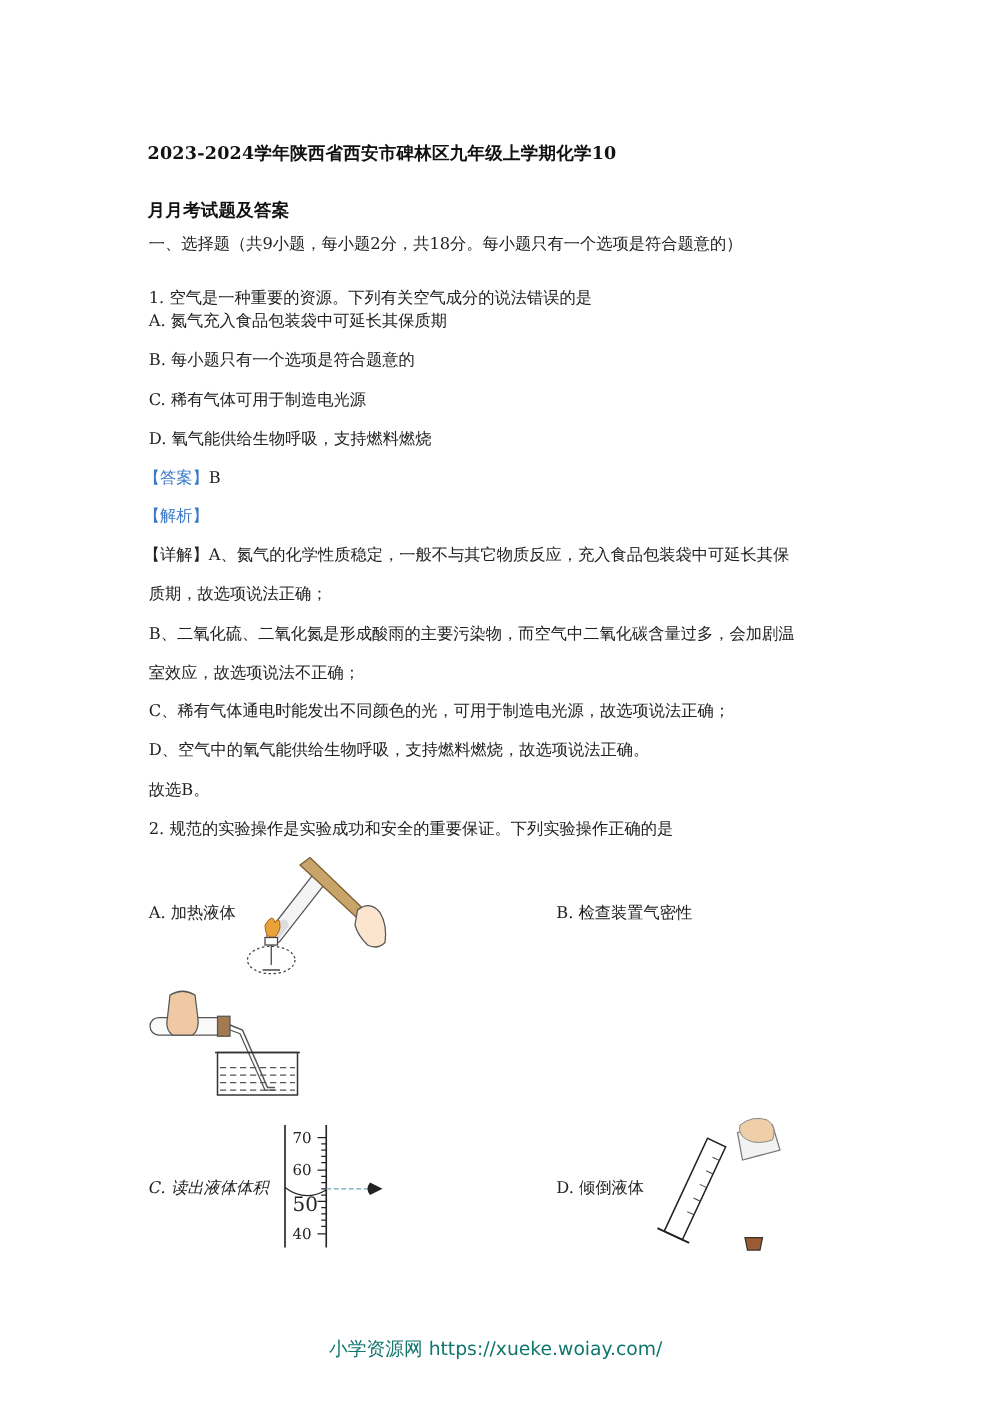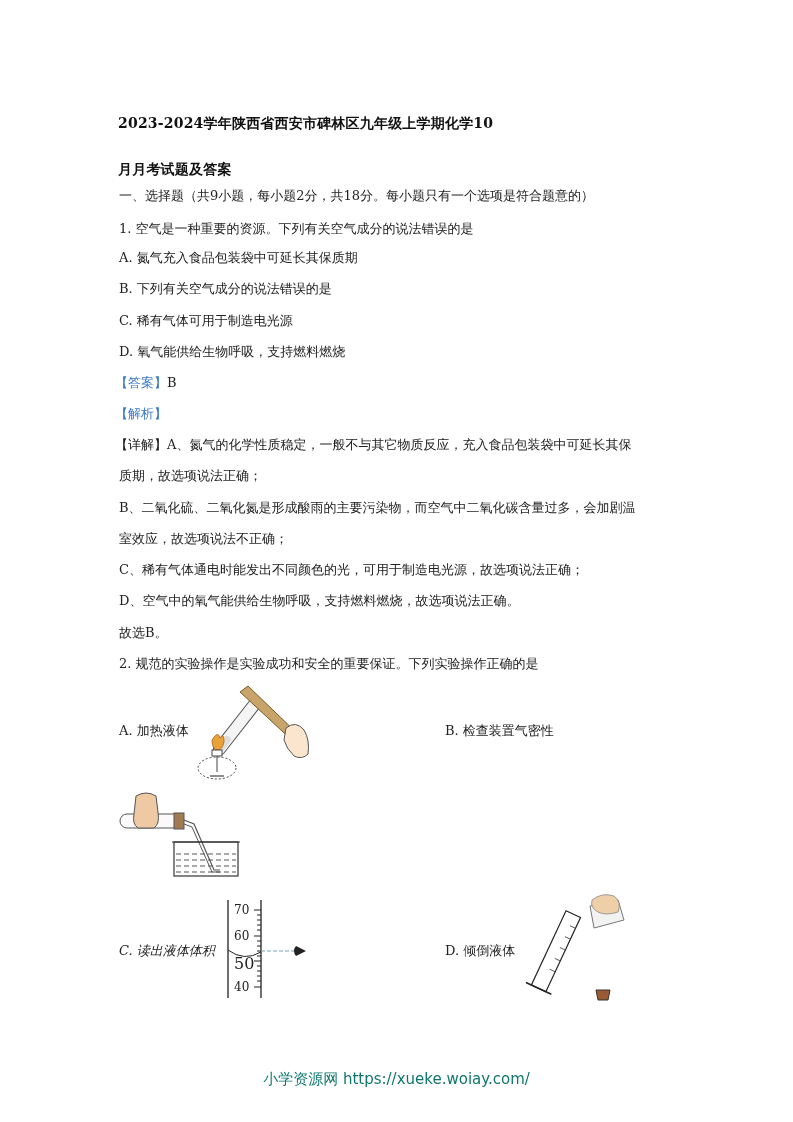--- a/index.html
+++ b/index.html
@@ -21,31 +21,31 @@
 
 <div class="page">
 
   <div class="title">
     <div>2023-2024学年陕西省西安市碑林区九年级上学期化学10</div>
     <div>月月考试题及答案</div>
   </div>
 
   <div class="line" style="top:188px;">一、选择题（共9小题，每小题2分，共18分。每小题只有一个选项是符合题意的）</div>
 
-  <div class="line" style="top:221px;">
+  <div class="line" style="top:231px;">
     <span>1.</span>
     <span>空气是一种重要的资源。下列有关空气成分的说法错误的是</span>
   </div>
   <div class="line" style="top:250px;">
     <span>A.</span>
     <span>氮气充入食品包装袋中可延长其保质期</span>
   </div>
   <div class="line" style="top:281px;">
     <span>B.</span>
-    <span>下列有关空气成分的说法错误的是</span>
+    <span>每小题只有一个选项是符合题意的</span>
   </div>
   <div class="line" style="top:313px;">
     <span>C.</span>
     <span>稀有气体可用于制造电光源</span>
   </div>
   <div class="line" style="top:344px;">
     <span>D.</span>
     <span>氧气能供给生物呼吸，支持燃料燃烧</span>
   </div>
   <div class="line" style="top:375px; left:115px;">

